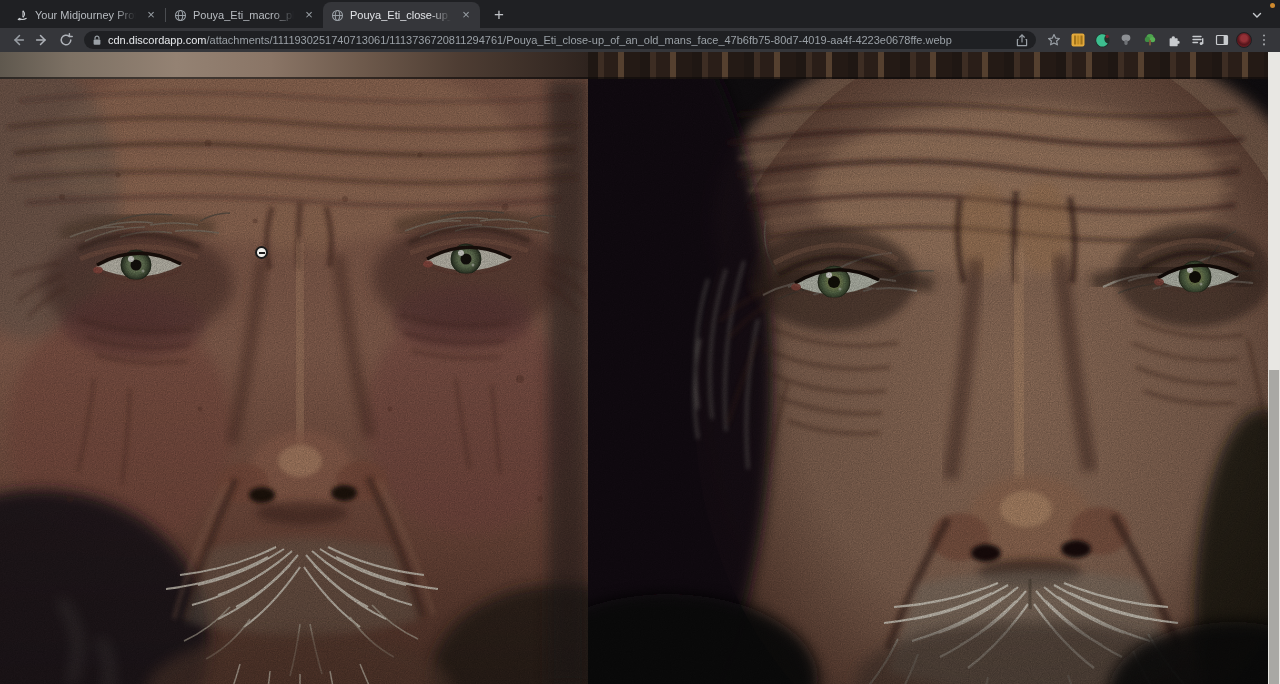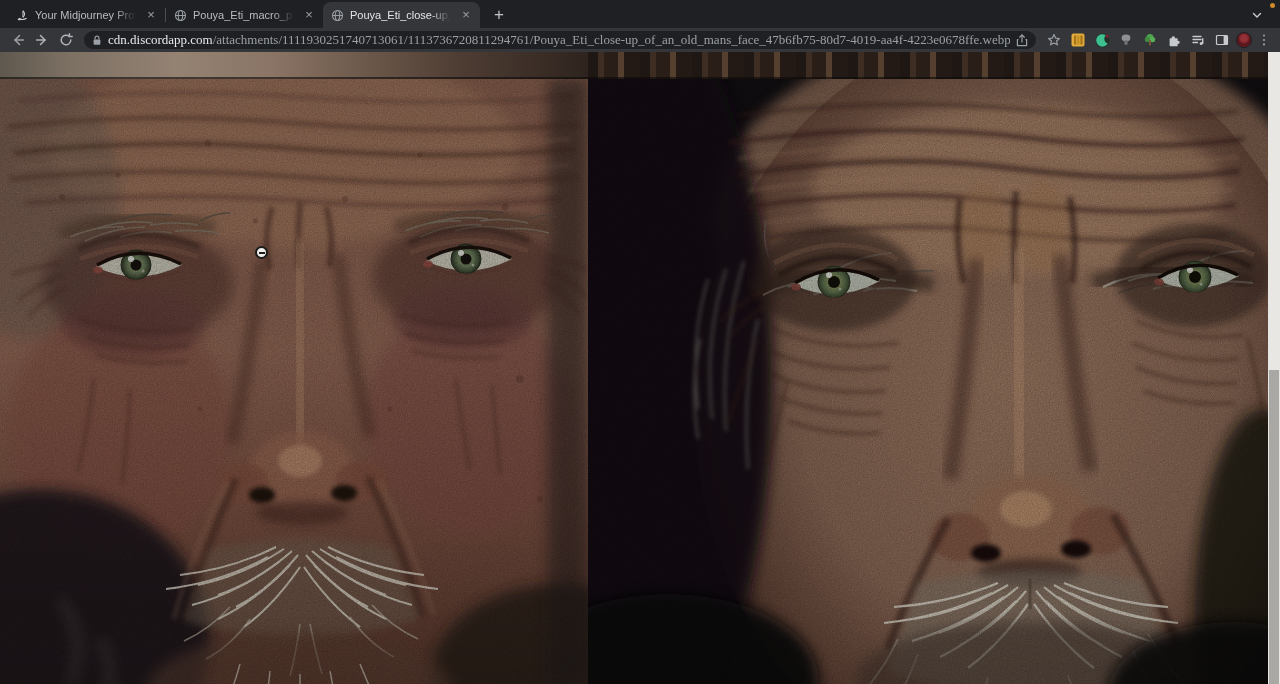--- a/index.html
+++ b/index.html
@@ -21,21 +21,21 @@
   .newtab{width:24px;height:24px;margin:0 0 1px 7px;color:#c0c3c7;font-size:17px;line-height:23px;text-align:center;border-radius:50%;}
   .tabstrip .spacer{flex:1;}
   .tab-chevron{width:22px;height:22px;margin:0 12px 2px 0;display:flex;align-items:center;justify-content:center;}
   .update-dot{position:absolute;top:3px;right:5px;width:5px;height:5px;border-radius:50%;background:#d08a2e;}
 
   
   .toolbar{height:24px;background:#35363a;display:flex;align-items:center;padding:0 8px;gap:4px;}
   .navbtn{width:20px;height:20px;display:flex;align-items:center;justify-content:center;flex:0 0 auto;}
   .omnibox{flex:1;min-width:0;height:18px;background:#1f2023;border-radius:9px;display:flex;align-items:center;
     padding:0 8px;gap:6px;margin:0 4px;}
-  .url{flex:1;min-width:0;font-size:13px;white-space:nowrap;overflow:hidden;color:#9aa0a6;font-family:Liberation Serif, serif;}
+  .url{flex:1;min-width:0;font-size:11px;white-space:nowrap;overflow:hidden;color:#9aa0a6;}
   .url .domain{color:#e6e8eb;}
   .extbtn{width:20px;height:20px;display:flex;align-items:center;justify-content:center;flex:0 0 auto;}
   .avatar{width:16px;height:16px;border-radius:50%;background:radial-gradient(circle at 50% 38%,#933036 0 28%,#56151b 55%,#7c2228 100%);
     border:1px solid #1e1f22;flex:0 0 auto;}
   .menu-dots{width:16px;height:20px;color:#c6c9cd;font-size:13px;line-height:20px;text-align:center;flex:0 0 auto;}
 
   
   .content{position:relative;width:1280px;height:632px;background:#0d0c0d;overflow:hidden;}
   .strip{position:absolute;top:0;height:27px;border-bottom:2px solid rgba(12,9,8,.6);}
   .strip-left{left:0;width:588px;

